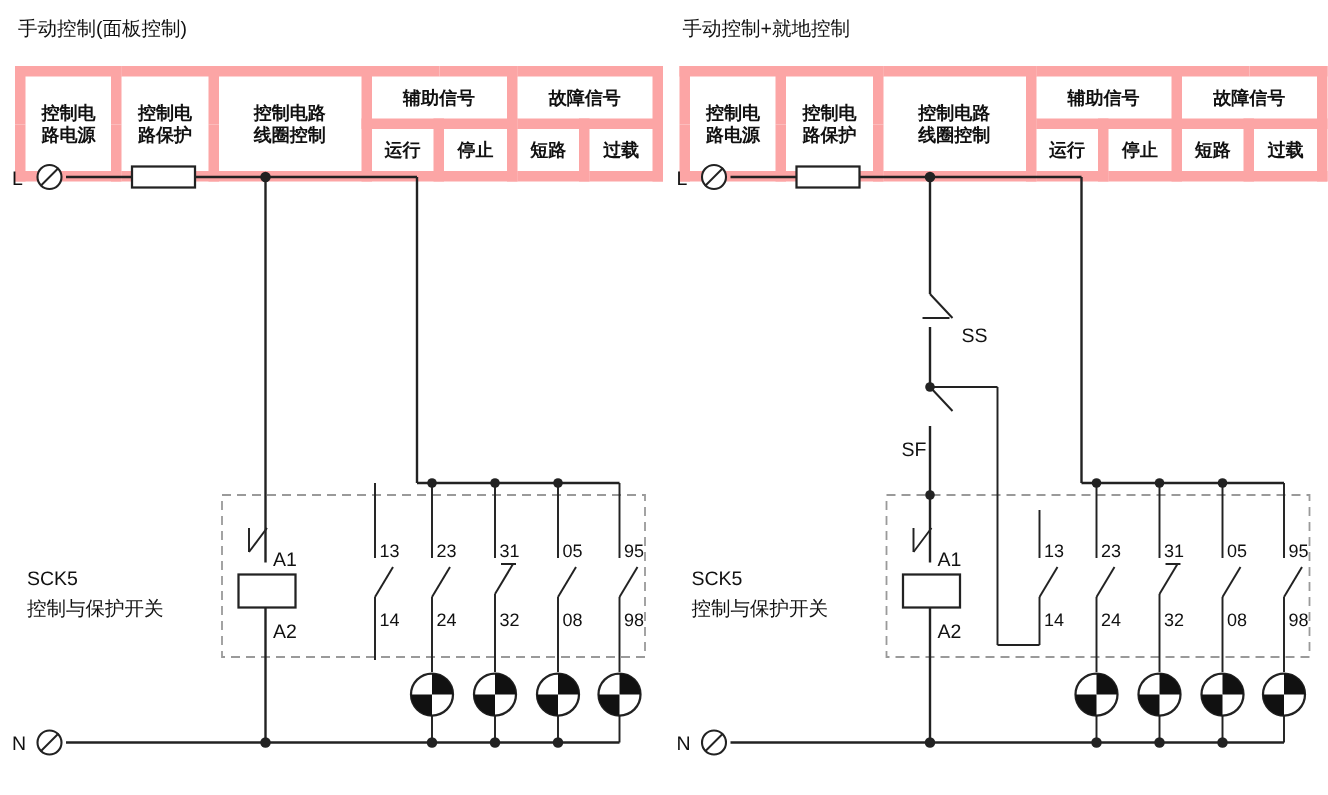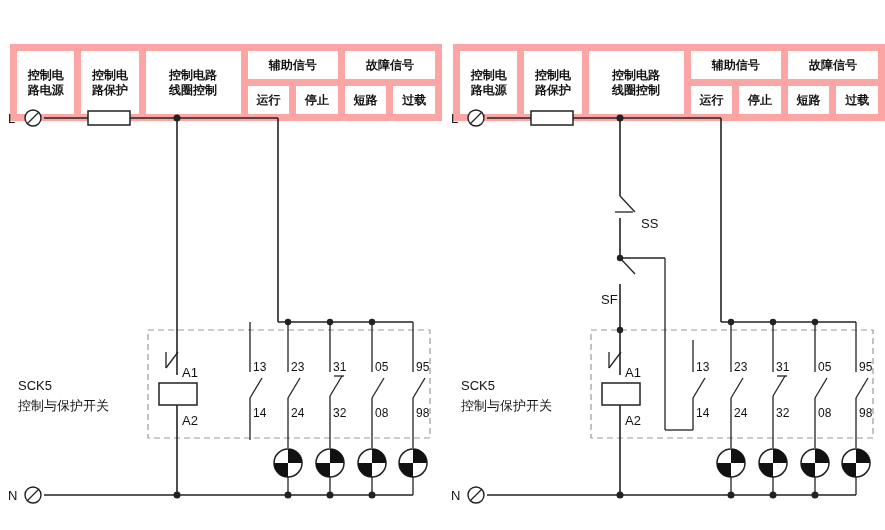--- a/index.html
+++ b/index.html
@@ -36,20 +36,21 @@
   .dash{stroke:#9a9a9a;stroke-width:1.2;fill:none;stroke-dasharray:6 4;}
   .dot{fill:#222;}
   .white{fill:#fff;stroke:#222;stroke-width:1.5;}
   .term{fill:#fff;stroke:#222;stroke-width:1.4;}
 </style>
 </head>
 <body>
 
 <div class="panel panel-left">
 
+  <div class="ptitle">手动控制(面板控制)</div>
 
   <table class="tbl">
     <tbody>
         <tr>
       <td class="c-pow" rowspan="2">
         <div>控制电</div>
         <div>路电源</div>
       </td>
       <td class="c-prot" rowspan="2">
         <div>控制电</div>
@@ -175,20 +176,21 @@
     <circle class="dot" cx="330" cy="495" r="3.5"></circle>
     <circle class="dot" cx="372" cy="495" r="3.5"></circle>
 
     <text class="lbl" x="18" y="390">SCK5</text>
     <text class="lbl" x="18" y="410">控制与保护开关</text>
   </svg>
 </div>
 
 <div class="panel panel-right">
 
+  <div class="ptitle">手动控制+就地控制</div>
 
   <table class="tbl">
     <tbody>
         <tr>
       <td class="c-pow" rowspan="2">
         <div>控制电</div>
         <div>路电源</div>
       </td>
       <td class="c-prot" rowspan="2">
         <div>控制电</div>

